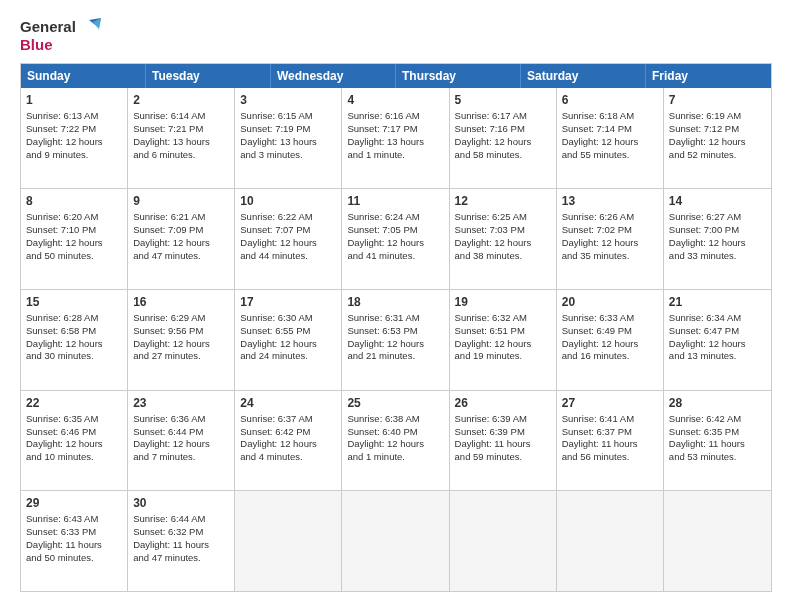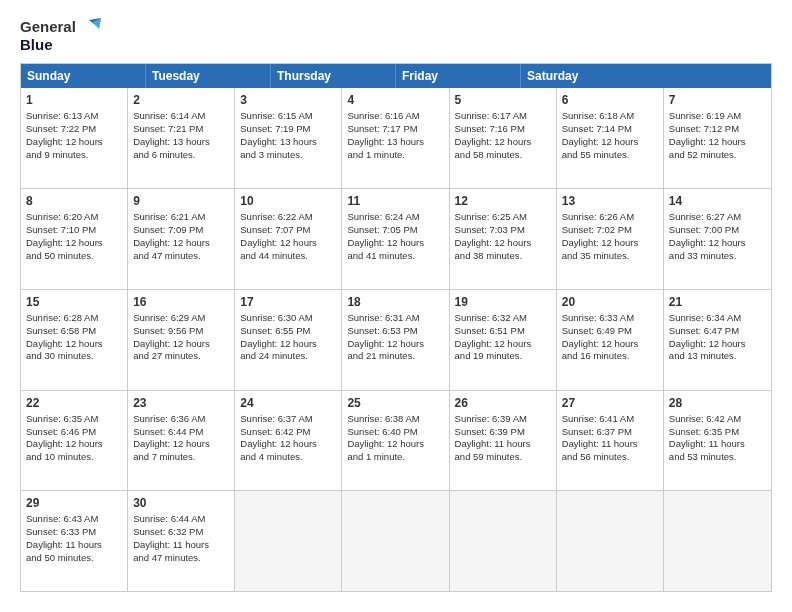--- a/index.html
+++ b/index.html
@@ -99,36 +99,37 @@
   <div class="header">
     <div class="logo">
   <div style="font-size:15px;font-weight:bold;line-height:1.15;display:flex;flex-direction:column;align-items:flex-start;">
     <div style="display:flex;align-items:center;gap:3px;">
       <span style="color:#333;">General</span>
       <svg width="22" height="18" viewBox="0 0 22 18">
         <polygon points="10,2 22,0 20,10" fill="#2a6db5"></polygon>
         <polygon points="14,4 22,0 20,12" fill="#5bbde0" opacity="0.7"></polygon>
       </svg>
     </div>
-    <span style="color:#0f172a;">Blue</span>
+    <span style="color:#be185d;">Blue</span>
   </div>
 </div>
     <div class="title-block">
       <div class="month-title"></div>
       <div class="location"></div>
     </div>
   </div>
 
   <div class="calendar">
     <div class="cal-header" id="cal-header">
         <div class="cal-header-cell">Sunday</div>
         <div class="cal-header-cell">Tuesday</div>
+        <div class="cal-header-cell">Wednesday</div>
         <div class="cal-header-cell">Thursday</div>
+        <div class="cal-header-cell">Saturday</div>
         <div class="cal-header-cell">Friday</div>
-        <div class="cal-header-cell">Saturday</div>
       </div>
     <div class="cal-body" id="cal-body">
         <div class="cal-row">
           <div class="cal-cell">
             <span class="day-num">1</span>
             <div>Sunrise: 6:13 AM</div>
             <div>Sunset: 7:22 PM</div>
             <div>Daylight: 12 hours</div>
             <div>and 9 minutes.</div>
           </div>

